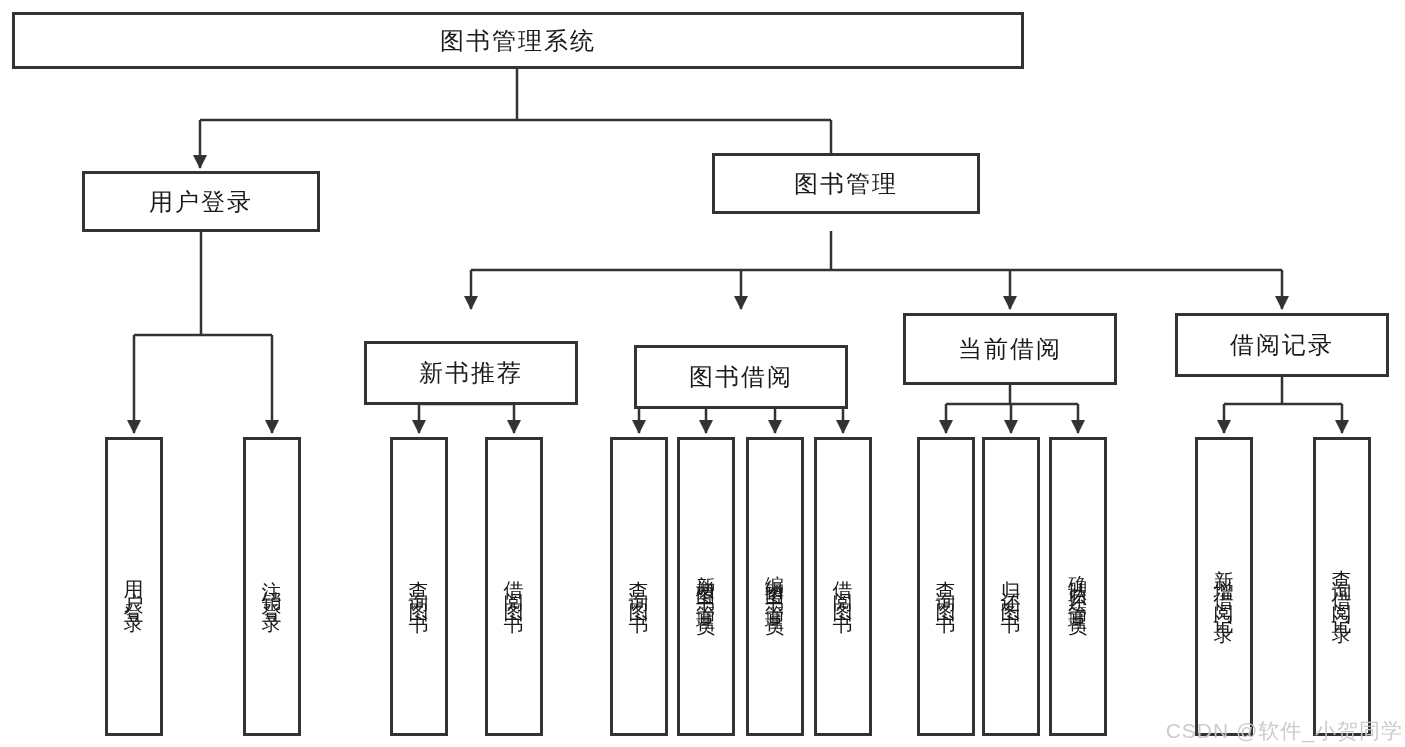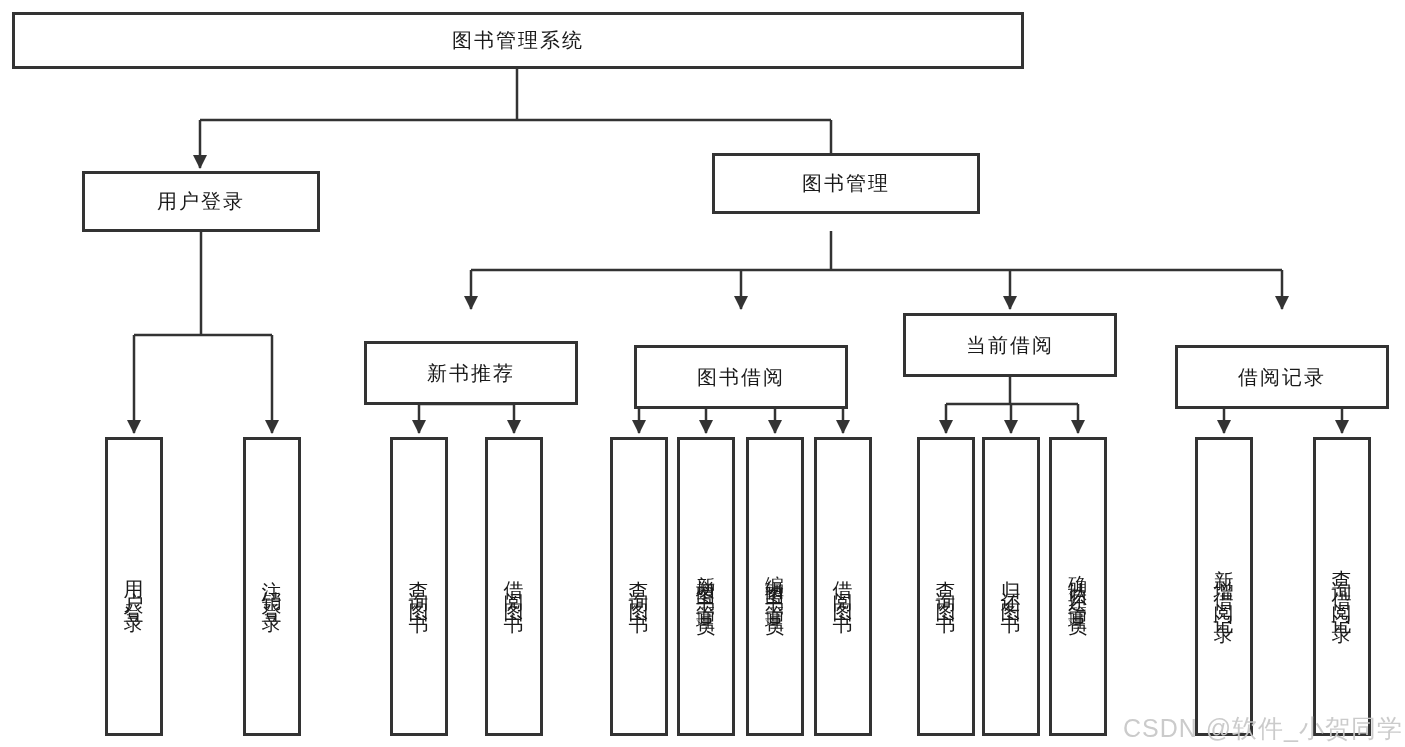--- a/index.html
+++ b/index.html
@@ -22,35 +22,35 @@
   svg.connectors path.conn{stroke:var(--line);stroke-width:2.5;fill:none;}
   .box{
     position:absolute;
     background:var(--box-fill);
     border:3px solid var(--box-border);
     box-sizing:border-box;
     display:flex;align-items:center;justify-content:center;
     color:var(--text);
     z-index:1;
   }
-  .hbox{font-size:20px;letter-spacing:2px;white-space:nowrap;}
+  .hbox{font-size:24px;letter-spacing:2px;white-space:nowrap;}
   .vbox span{
     writing-mode:vertical-rl;
     text-orientation:mixed;
     font-size:20px;
     letter-spacing:11px;
     line-height:1;
     white-space:nowrap;
   }
   .vbox.long span{letter-spacing:6px;font-size:19px;}
   .watermark{
     position:absolute;
     right:2px;bottom:2px;
     z-index:5;
-    font-size:25px;
+    font-size:21px;
     color:var(--watermark);
     letter-spacing:1px;
     opacity:0.95;
     white-space:nowrap;
   }
 </style>
 </head>
 <body>
 
 <div id="stage">
@@ -103,22 +103,22 @@
     <path class="conn" stroke="#333333" d="M1342,404 V433" marker-end="url(#arrowhead)"></path>
   </svg>
 
   <div class="box hbox" style="left:12px;top:12px;width:1012px;height:57px;">图书管理系统</div>
 
   <div class="box hbox" style="left:82px;top:171px;width:238px;height:61px;">用户登录</div>
   <div class="box hbox" style="left:712px;top:153px;width:268px;height:61px;">图书管理</div>
 
   <div class="box hbox" style="left:364px;top:313px;width:214px;height:64px;margin-top:28px;">新书推荐</div>
   <div class="box hbox" style="left:634px;top:313px;width:214px;height:64px;margin-top:32px;">图书借阅</div>
-  <div class="box hbox" style="left:903px;top:313px;width:214px;height:64px;">当前借阅</div>
-  <div class="box hbox" style="left:1175px;top:313px;width:214px;height:64px;margin-top:32px;">借阅记录</div>
+  <div class="box hbox" style="left:903px;top:313px;width:214px;height:72px;">当前借阅</div>
+  <div class="box hbox" style="left:1175px;top:313px;width:214px;height:64px;">借阅记录</div>
 
   <div class="box vbox" style="left:105px;top:437px;width:58px;height:299px;">
       <span>用户登录</span>
     </div>
   <div class="box vbox" style="left:243px;top:437px;width:58px;height:299px;">
       <span>注销登录</span>
     </div>
 
   <div class="box vbox" style="left:390px;top:437px;width:58px;height:299px;">
       <span>查询图书</span>

